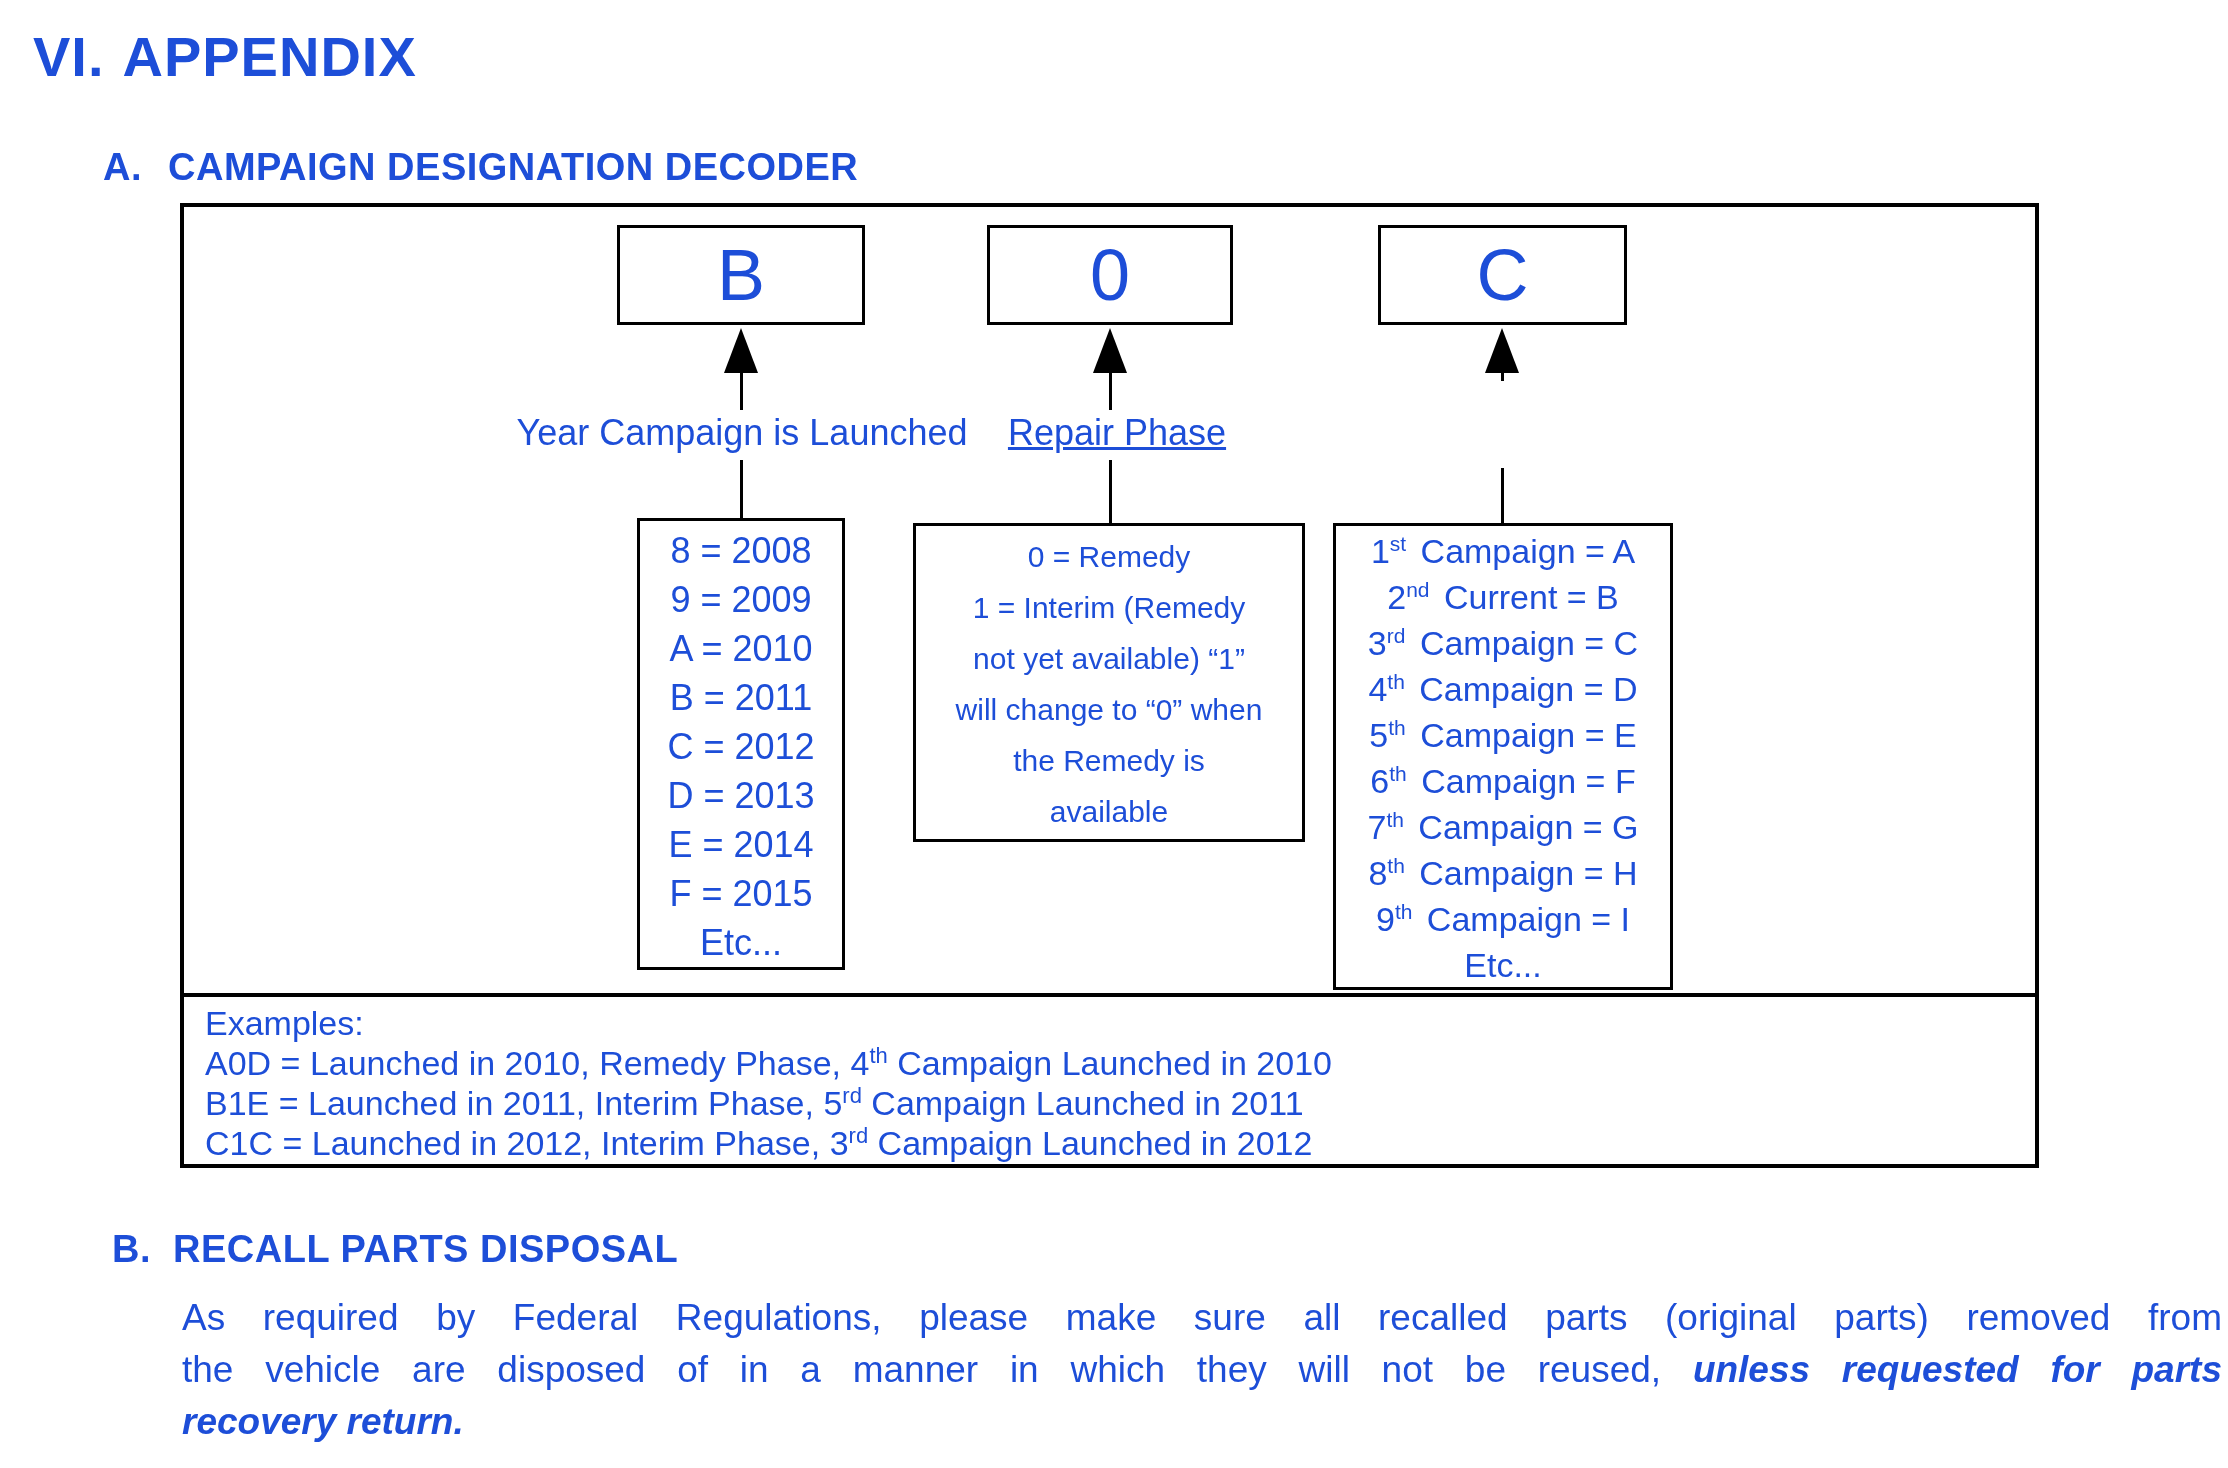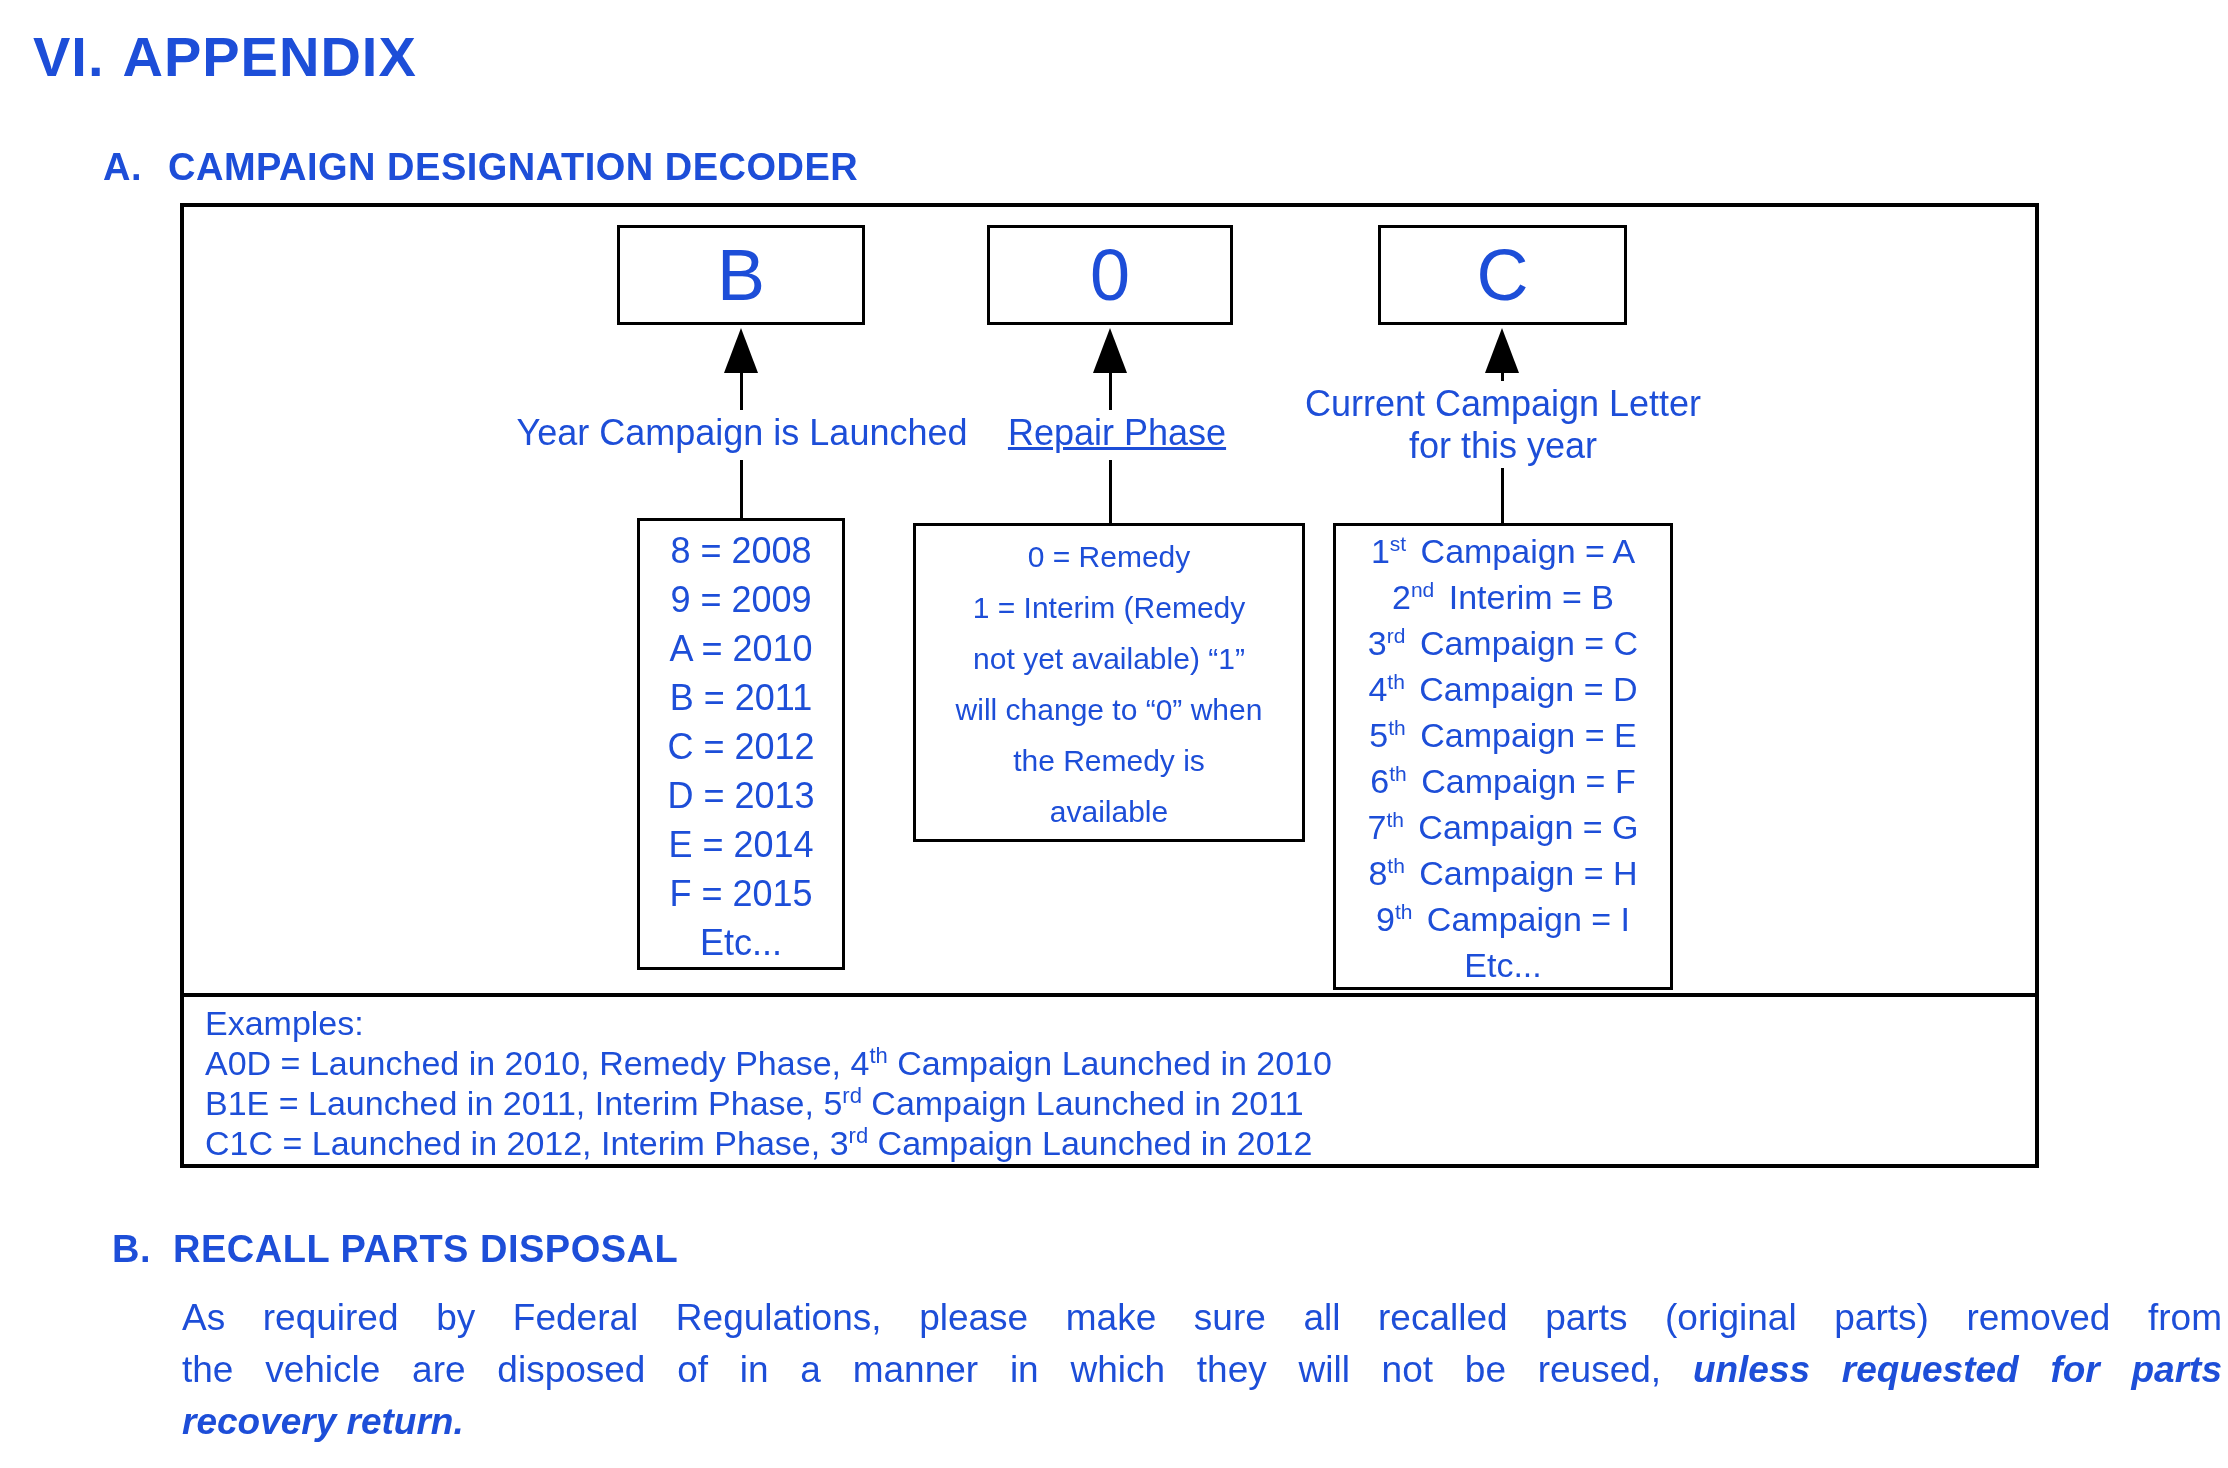--- a/index.html
+++ b/index.html
@@ -93,24 +93,20 @@
   <div class="abs vline" style="left:740px; top:370px; height:40px;"></div>
   <div class="abs vline" style="left:1109px; top:370px; height:40px;"></div>
   <div class="abs vline" style="left:1501px; top:370px; height:11px;"></div>
 
   <div class="abs vline" style="left:740px; top:460px; height:58px;"></div>
   <div class="abs vline" style="left:1109px; top:460px; height:63px;"></div>
   <div class="abs vline" style="left:1501px; top:468px; height:55px;"></div>
 
   <div class="abs pointer-label" style="left:742px; top:412px;">Year Campaign is Launched</div>
   <div class="abs pointer-label" style="left:1117px; top:412px;text-decoration:underline;">Repair Phase</div>
-  <div class="abs pointer-label" style="left:1503px; top:383px;">
-    <div>Current Campaign Letter</div>
-    <div>for this year</div>
-  </div>
 
   <div class="abs legend-box year-box">
     <div>8 = 2008</div>
     <div>9 = 2009</div>
     <div>A = 2010</div>
     <div>B = 2011</div>
     <div>C = 2012</div>
     <div>D = 2013</div>
     <div>E = 2014</div>
     <div>F = 2015</div>
@@ -121,21 +117,21 @@
     <div>0 = Remedy</div>
     <div>1 = Interim (Remedy</div>
     <div>not yet available) “1”</div>
     <div>will change to “0” when</div>
     <div>the Remedy is</div>
     <div>available</div>
   </div>
 
   <div class="abs legend-box campaign-box">
     <div><span>1</span><sup>st</sup><span class="keep-space"> Campaign = A</span></div>
-    <div><span>2</span><sup>nd</sup><span class="keep-space"> Interim = B</span></div>
+    <div><span>2</span><sup>nd</sup><span class="keep-space"> Current = B</span></div>
     <div><span>3</span><sup>rd</sup><span class="keep-space"> Campaign = C</span></div>
     <div><span>4</span><sup>th</sup><span class="keep-space"> Campaign = D</span></div>
     <div><span>5</span><sup>th</sup><span class="keep-space"> Campaign = E</span></div>
     <div><span>6</span><sup>th</sup><span class="keep-space"> Campaign = F</span></div>
     <div><span>7</span><sup>th</sup><span class="keep-space"> Campaign = G</span></div>
     <div><span>8</span><sup>th</sup><span class="keep-space"> Campaign = H</span></div>
     <div><span>9</span><sup>th</sup><span class="keep-space"> Campaign = I</span></div>
     <div>Etc...</div>
   </div>
 

